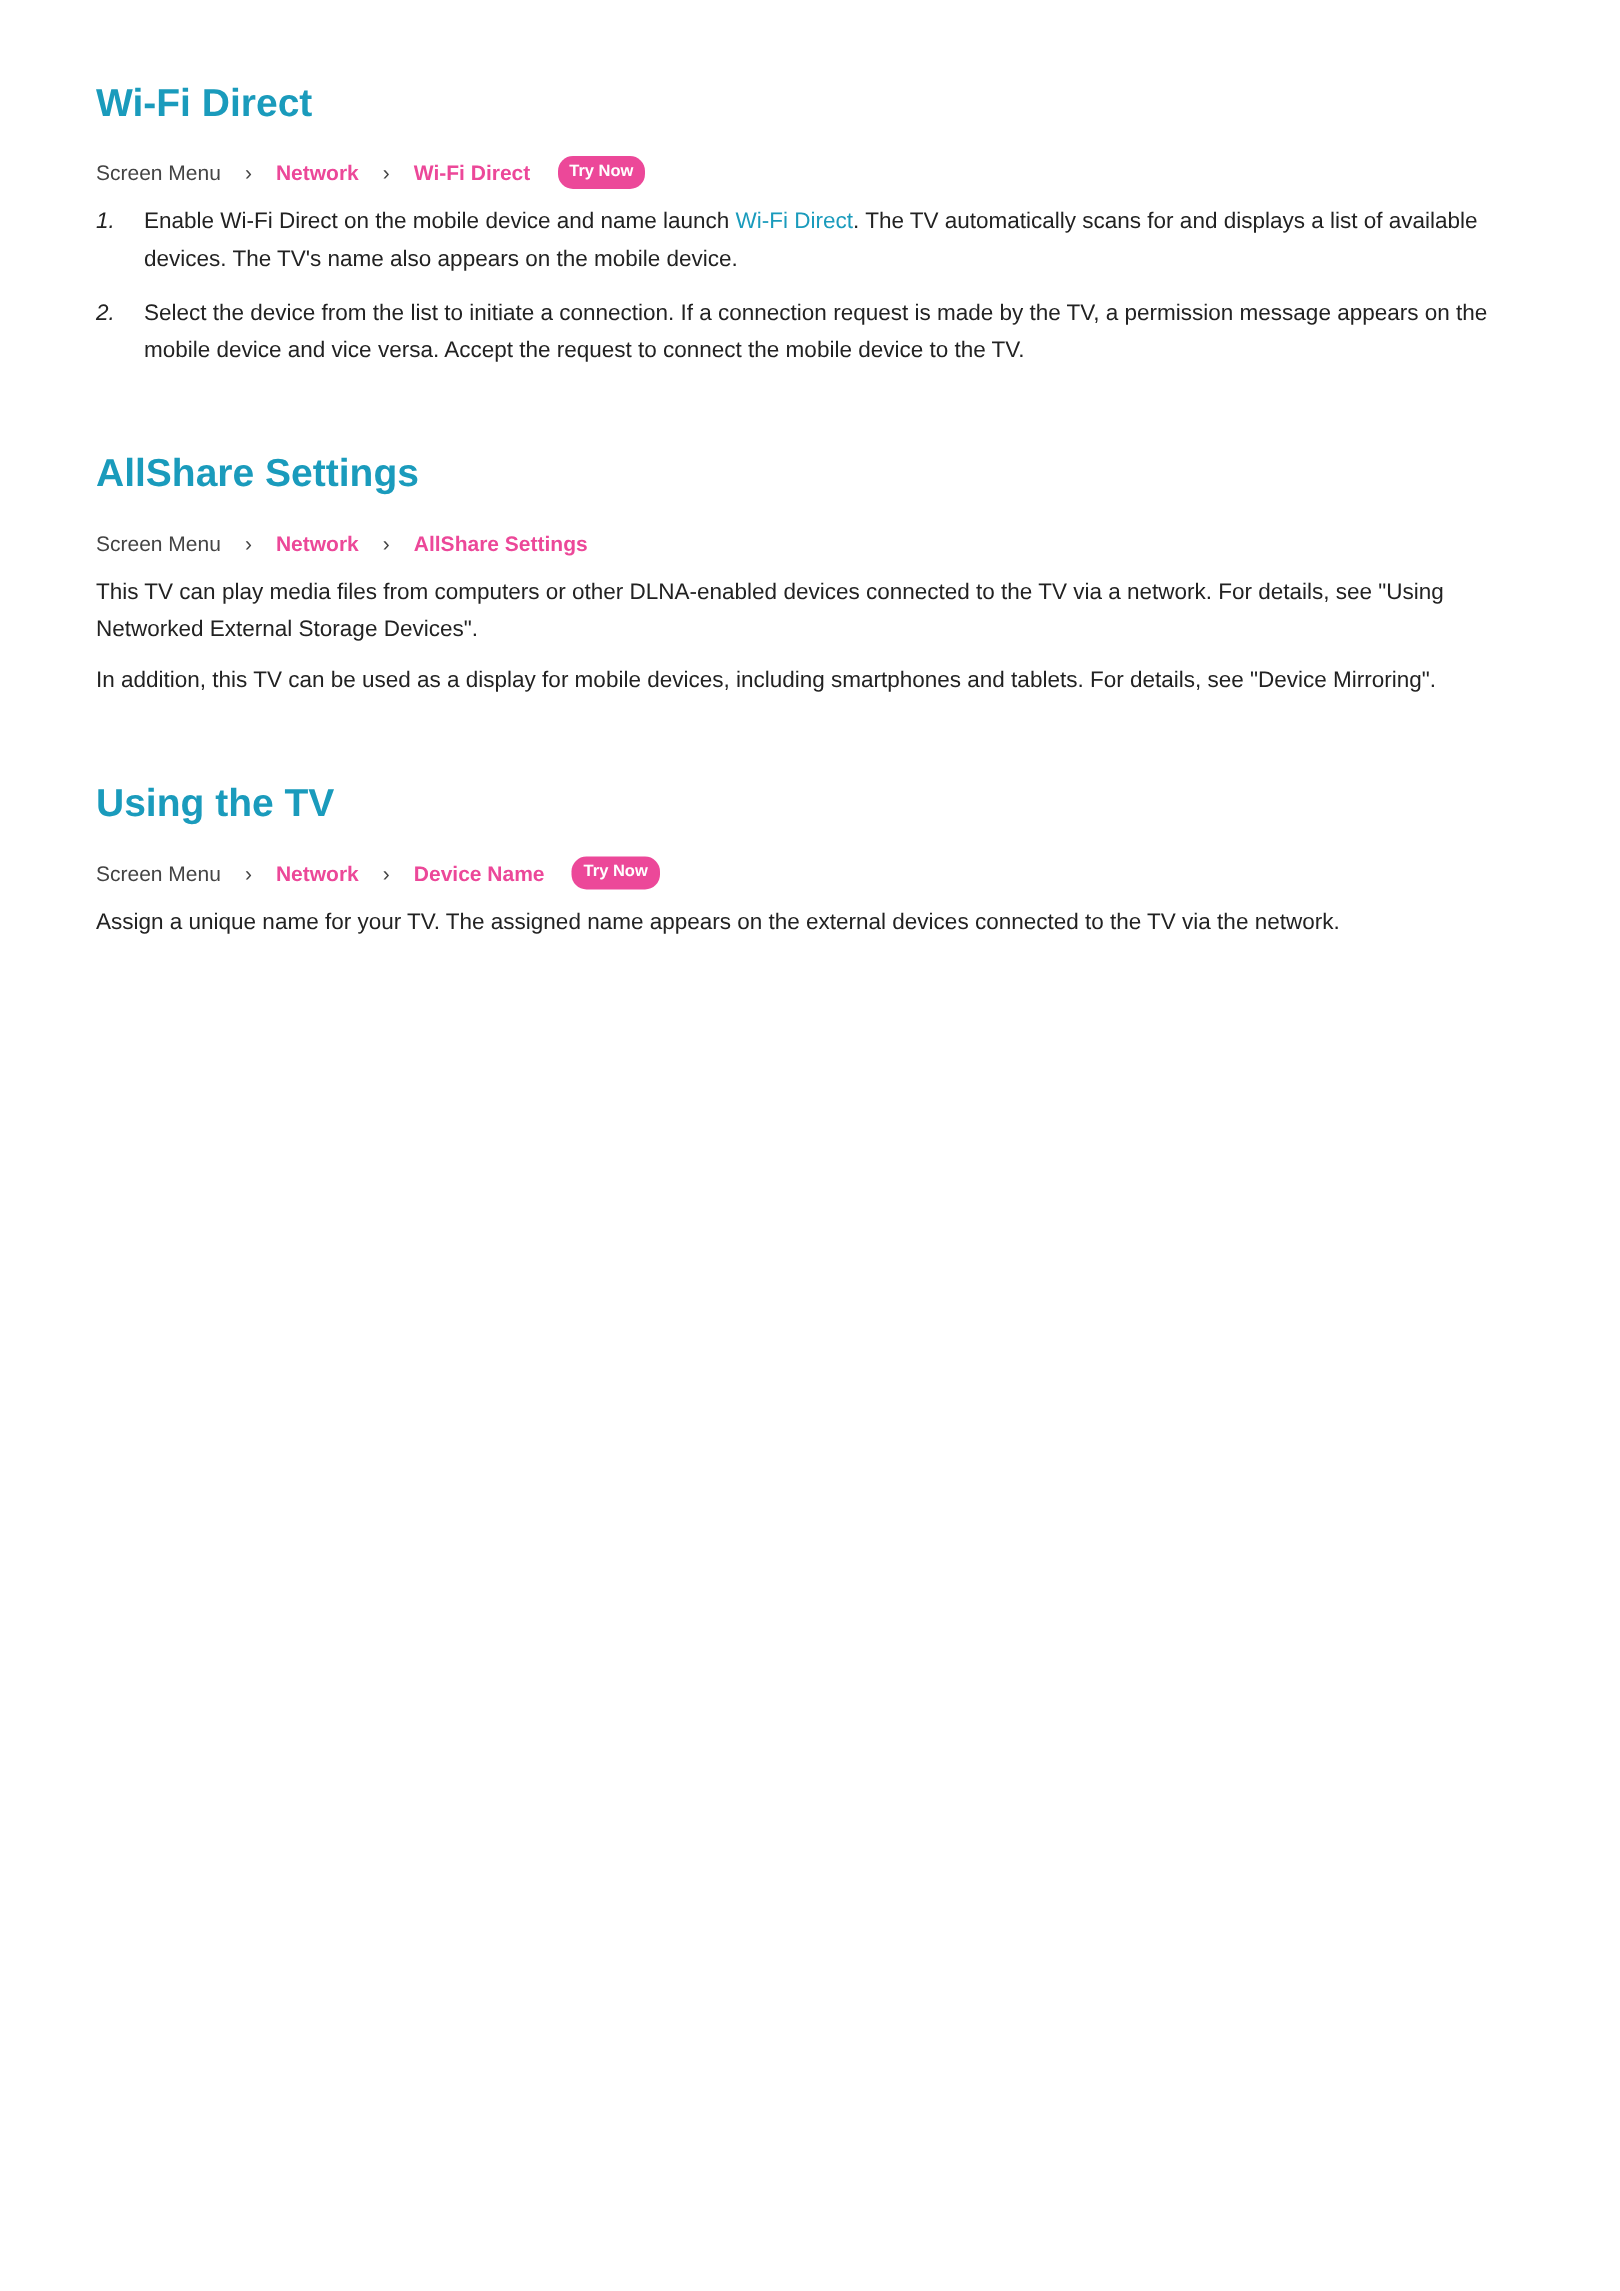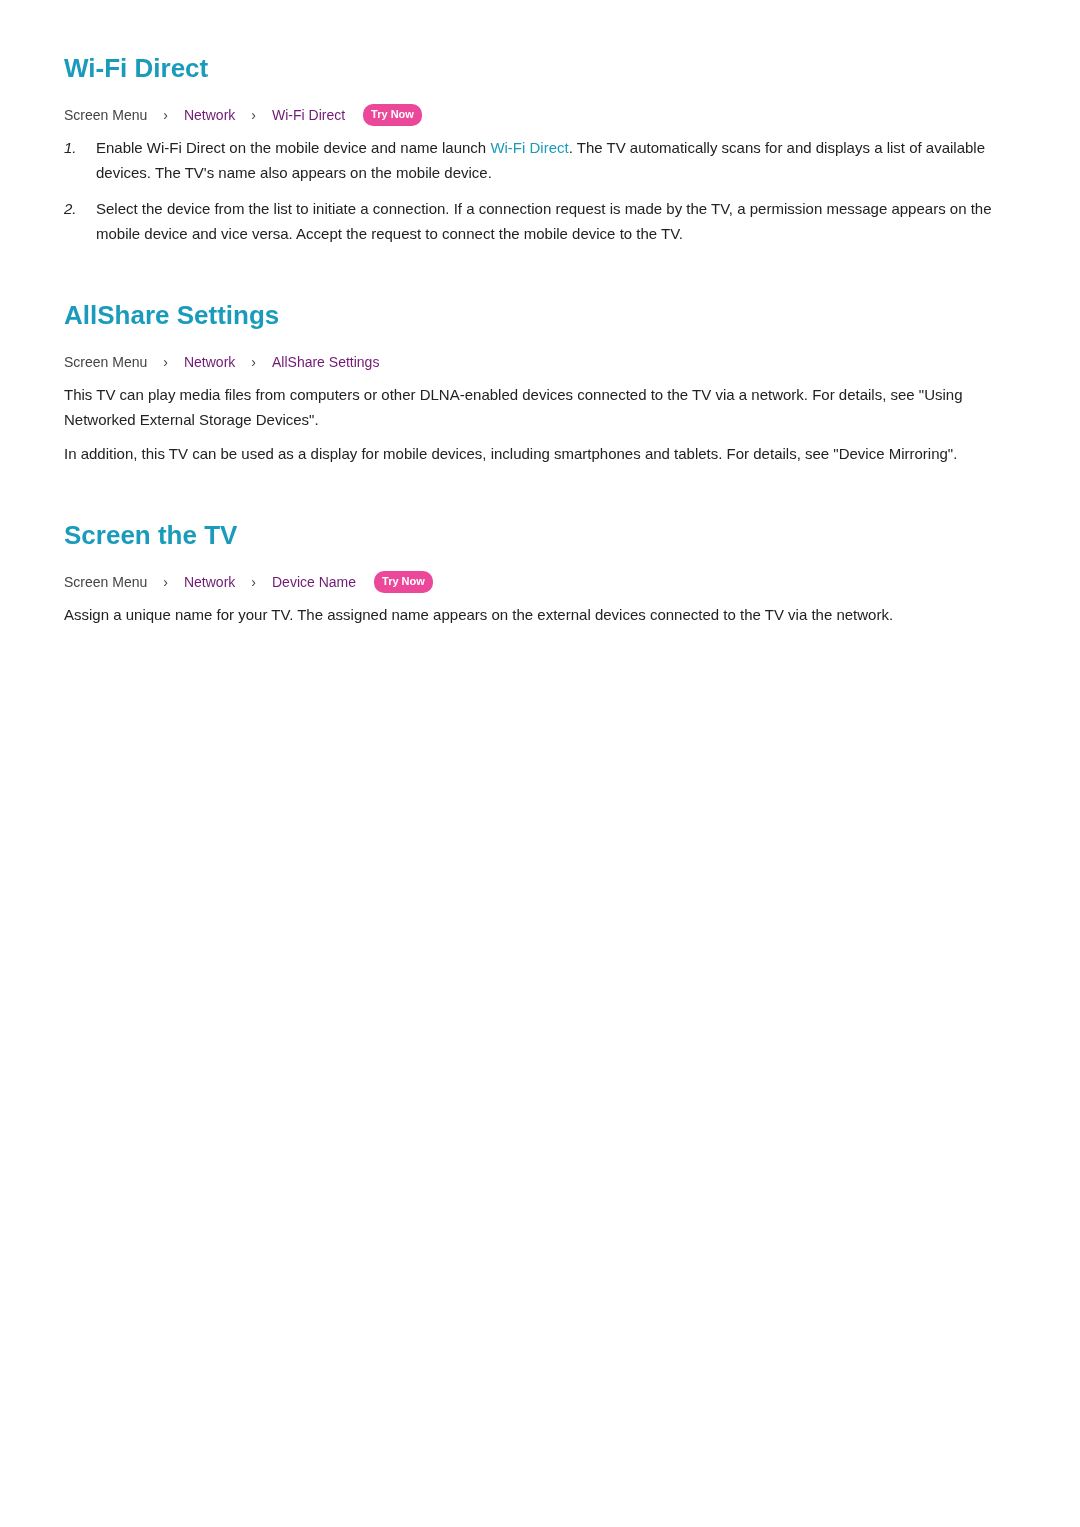--- a/index.html
+++ b/index.html
@@ -33,22 +33,22 @@
       font-size: 14px;
       color: #444;
       margin-bottom: 10px;
       display: flex;
       align-items: center;
       flex-wrap: wrap;
       gap: 12px;
     }
 
     .breadcrumb-link {
-      color: #701a75;
-      font-weight: normal;
+      color: #ec4899;
+      font-weight: bold;
       text-decoration: none;
     }
 
     .breadcrumb-sep {
       margin: 0 4px;
       color: #444;
     }
 
     .try-now-badge {
       display: inline-block;
@@ -140,21 +140,21 @@
     <a class="breadcrumb-link">Network</a>
     <span class="breadcrumb-sep">›</span>
     <a class="breadcrumb-link">AllShare Settings</a>
   </div>
 
   <p class="body-text">This TV can play media files from computers or other DLNA-enabled devices connected to the TV via a network. For details, see "Using Networked External Storage Devices".</p>
   <p class="body-text">In addition, this TV can be used as a display for mobile devices, including smartphones and tablets. For details, see "Device Mirroring".</p>
 </div>
 
 <div class="section">
-  <h2 class="section-title">Screen the TV</h2>
+  <h2 class="section-title">Using the TV</h2>
 
   <div class="breadcrumb">
     <span>Screen Menu</span>
     <span class="breadcrumb-sep">›</span>
     <a class="breadcrumb-link">Network</a>
     <span class="breadcrumb-sep">›</span>
     <a class="breadcrumb-link">Device Name</a>
     <span class="try-now-badge">Try Now</span>
   </div>
 

